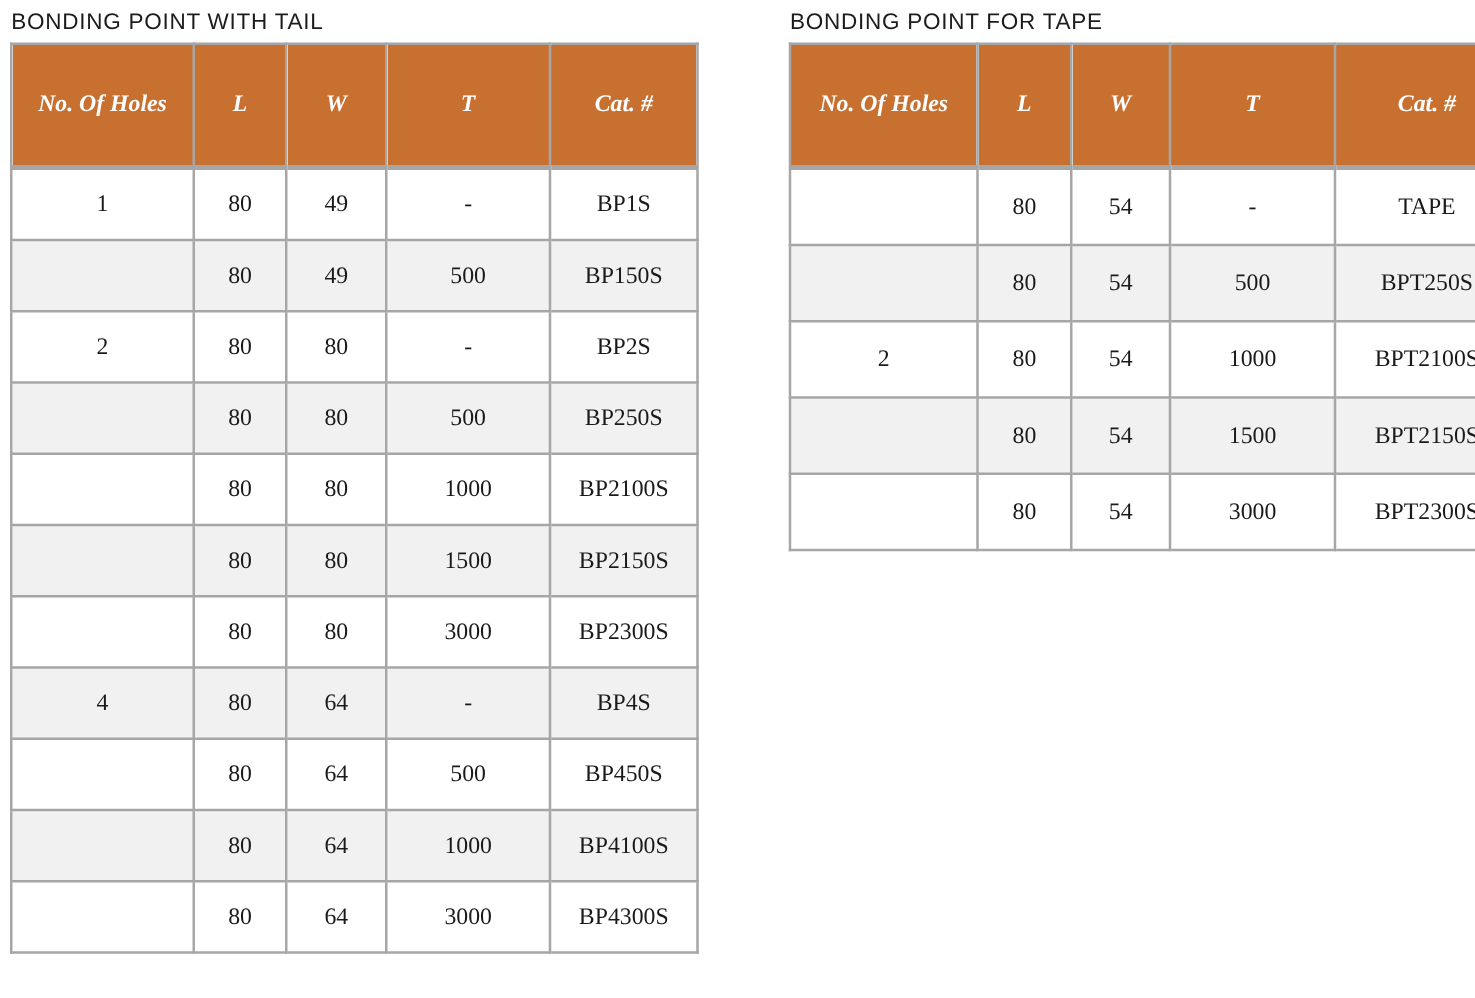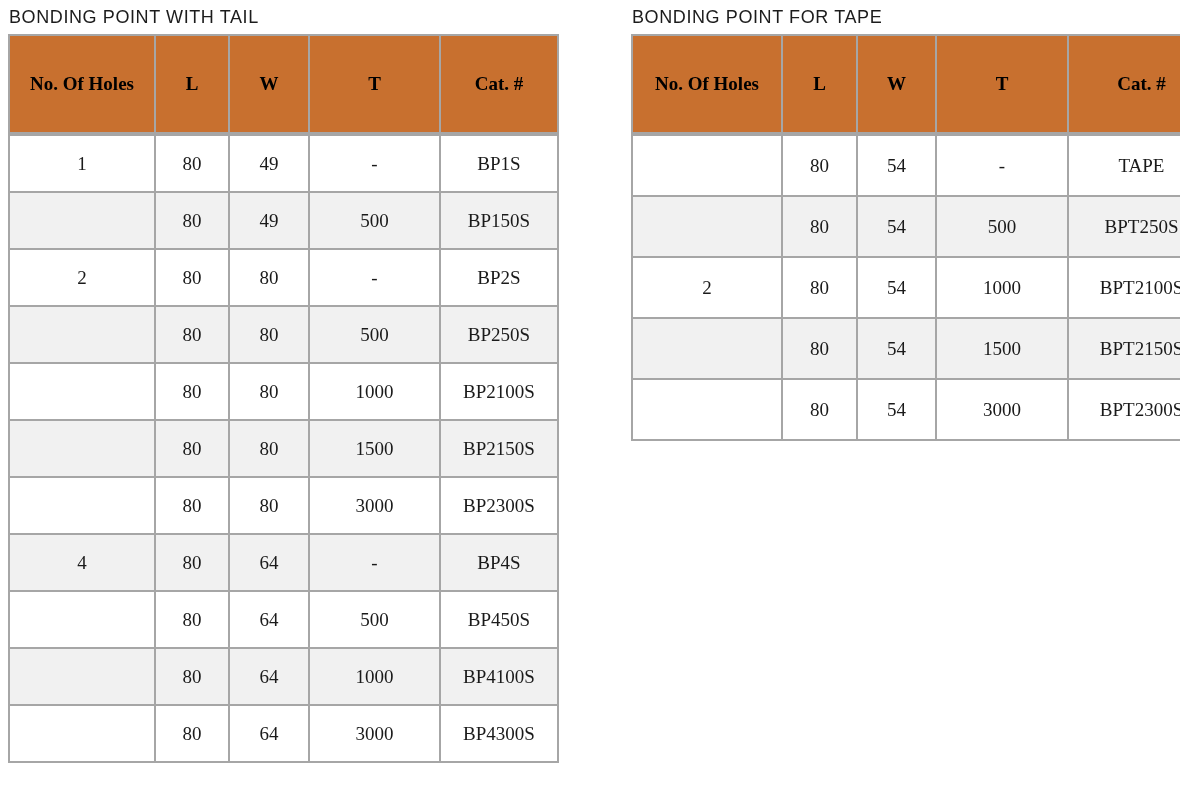--- a/index.html
+++ b/index.html
@@ -39,28 +39,29 @@
     width: 100%;
   }
   table.spec th, table.spec td {
     border: 2px solid #a6a6a6;
     text-align: center;
     vertical-align: middle;
     overflow: hidden;
   }
   table.spec th {
     background: #c8702f;
-    color: #000000;
+    color: #ffffff;
     font-family: "Liberation Serif", serif;
     font-weight: 700;
     font-size: 19px;
     height: 96px;
     line-height: 1.9;
     border-bottom: 4px solid #a6a6a6;
     padding: 0 14px;
+    font-style: italic;
   }
   table.spec td {
     font-family: "Liberation Serif", serif;
     font-size: 19px;
     color: #1a1a1a;
     background: #ffffff;
     padding: 0 4px;
   }
   table.spec tbody tr:nth-child(even) td { background: #f1f1f1; }
 

